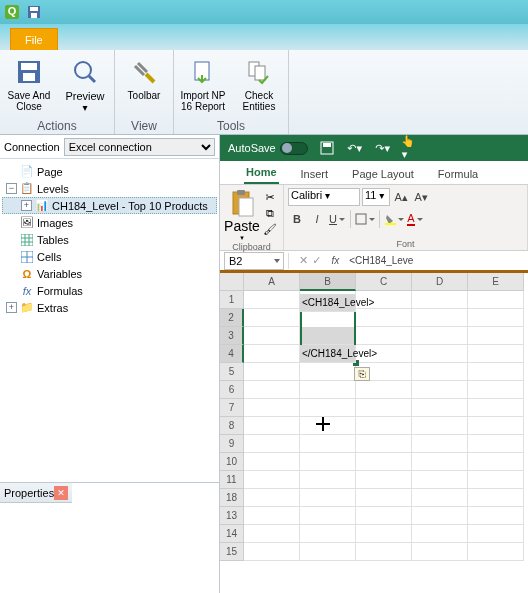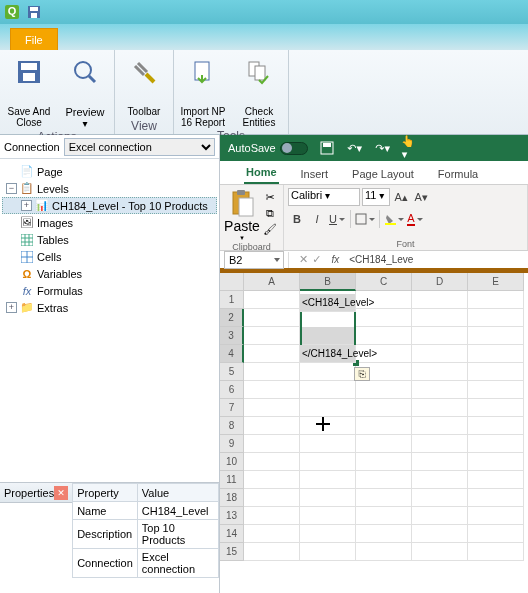--- a/index.html
+++ b/index.html
@@ -8,21 +8,21 @@
 .titlebar .ico{width:16px;height:16px;display:flex;align-items:center;justify-content:center;}
 .tabs{height:26px;background:linear-gradient(#7fd5e5,#cde7ee);display:flex;align-items:flex-end;padding-left:10px;}
 .tab{height:22px;padding:0 14px;display:flex;align-items:center;font-size:11px;}
 .tab.file{background:#f5a500;color:#fff;border:1px solid #e09000;border-bottom:none;}
 .tab.active{background:#fff;border:1px solid #b0c4ce;border-bottom:none;border-radius:3px 3px 0 0;}
 .ribbon{height:85px;background:linear-gradient(#f5f9fc,#e8eff4);border-bottom:1px solid #b0c0ca;display:flex;}
 .rgroup{border-right:1px solid #c5d0d8;padding:4px 2px 1px;display:flex;flex-direction:column;align-items:center;}
 .rgroup-items{display:flex;gap:2px;flex:1;}
 .rbtn{display:flex;flex-direction:column;align-items:center;justify-content:flex-start;width:54px;padding-top:2px;cursor:pointer;}
 .rbtn .ico{height:32px;display:flex;align-items:center;justify-content:center;}
-.rbtn .lbl{font-size:10px;text-align:center;line-height:1.1;margin-top:18px;}
+.rbtn .lbl{font-size:10px;text-align:center;line-height:1.1;margin-top:2px;}
 .rgroup-title{font-size:12px;color:#556;margin-top:1px;}
 .body{display:flex;height:458px;}
 .left{width:220px;border-right:1px solid #c0c8d0;display:flex;flex-direction:column;background:#fff;}
 .conn-bar{height:24px;display:flex;align-items:center;padding:0 4px;gap:4px;border-bottom:1px solid #d0d8e0;}
 .conn-bar select{flex:1;height:18px;font-size:11px;border:1px solid #abc;}
 .tree{flex:1;overflow:auto;padding:4px 2px;border-bottom:1px solid #c0c8d0;}
 .tree-row{display:flex;align-items:center;height:17px;gap:3px;padding-left:4px;cursor:pointer;}
 .tree-row.sel{background:#d8e6f2;border:1px dotted #7aa;}
 .expander{width:11px;height:11px;border:1px solid #8899aa;display:flex;align-items:center;justify-content:center;font-size:9px;line-height:1;color:#556;background:#fff;}
 .expander.none{border:none;}
@@ -49,21 +49,21 @@
 .egroup-title{font-size:9px;color:#666;text-align:center;}
 .paste-big{display:flex;flex-direction:column;align-items:center;width:36px;cursor:pointer;}
 .mini-col{display:flex;flex-direction:column;gap:2px;padding-top:2px;}
 .mini{width:16px;height:14px;display:flex;align-items:center;justify-content:center;cursor:pointer;}
 .font-row{display:flex;gap:2px;align-items:center;margin-bottom:2px;}
 .font-sel{height:18px;border:1px solid #c0c0c0;background:#fff;font-size:10px;padding:0 2px;}
 .btn-row{display:flex;gap:2px;}
 .fbtn{min-width:18px;height:18px;display:flex;align-items:center;justify-content:center;cursor:pointer;font-size:11px;color:#444;}
 .fbtn.b{font-weight:bold;}.fbtn.i{font-style:italic;}.fbtn.u{text-decoration:underline;}
 .dd::after{content:"";width:0;height:0;border-left:3px solid transparent;border-right:3px solid transparent;border-top:3px solid #666;margin-left:2px;}
-.formula-bar{height:22px;border-bottom:5px solid #a16207;display:flex;align-items:center;background:#fff;}
+.formula-bar{height:22px;border-bottom:3px solid #a16207;display:flex;align-items:center;background:#fff;}
 .namebox{width:60px;height:18px;border:1px solid #c0c0c0;margin-left:4px;padding:0 4px;display:flex;align-items:center;font-size:10px;position:relative;}
 .namebox::after{content:"";position:absolute;right:3px;width:0;height:0;border-left:3px solid transparent;border-right:3px solid transparent;border-top:4px solid #666;}
 .fb-btns{display:flex;gap:4px;padding:0 6px;color:#999;}
 .fx{font-style:italic;font-size:10px;color:#555;padding:0 4px;}
 .fb-input{flex:1;padding:0 6px;font-size:10px;color:#444;}
 .sheet{position:relative;overflow:hidden;height:320px;}
 .corner{position:absolute;left:0;top:0;width:24px;height:18px;background:#e6e6e6;border-right:1px solid #ccc;border-bottom:1px solid #ccc;}
 .colhdrs{position:absolute;left:24px;top:0;height:18px;display:flex;}
 .colh{width:56px;height:18px;background:#e6e6e6;border-right:1px solid #ccc;border-bottom:1px solid #ccc;display:flex;align-items:center;justify-content:center;font-size:10px;color:#555;}
 .colh.sel{background:#d4d4d4;border-bottom:2px solid #217346;}
@@ -237,42 +237,20 @@
       <div class="tree-row">
           <span class="expander">+</span>
           <span class="tree-ico">📁</span>
           <span>Extras</span>
         </div>
     </div>
     <div class="props">
       <div class="props-hdr">
         <span>Properties</span>
         <span class="x">✕</span>
-      </div>
-      <div class="props-grid">
-        <table>
-          <tbody>
-              <tr>
-                <th>Property</th>
-                <th>Value</th>
-              </tr>
-          <tr>
-                <td>Name</td>
-                <td>CH184_Level</td>
-              </tr>
-          <tr>
-                <td>Description</td>
-                <td>Top 10 Products</td>
-              </tr>
-          <tr>
-                <td>Connection</td>
-                <td>Excel connection</td>
-              </tr>
-        </tbody>
-          </table>
       </div>
     </div>
   </div>
 
   <div class="right">
     <div class="excel-top">
       <div class="autosave">
           <span>AutoSave</span>
           <span class="toggle"></span>
         </div>

